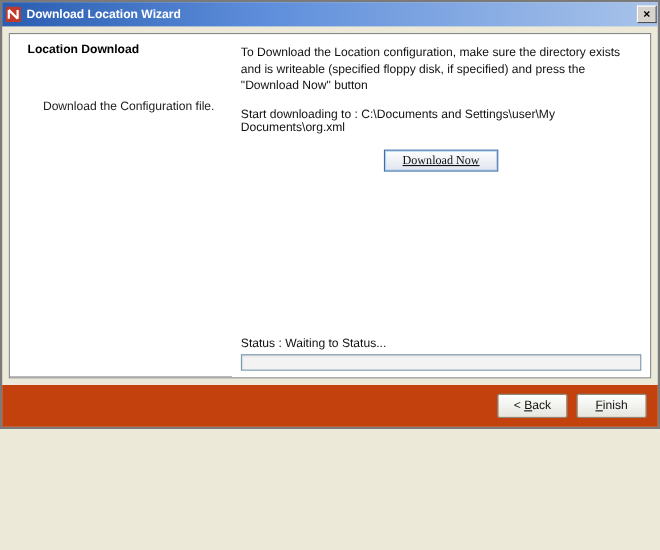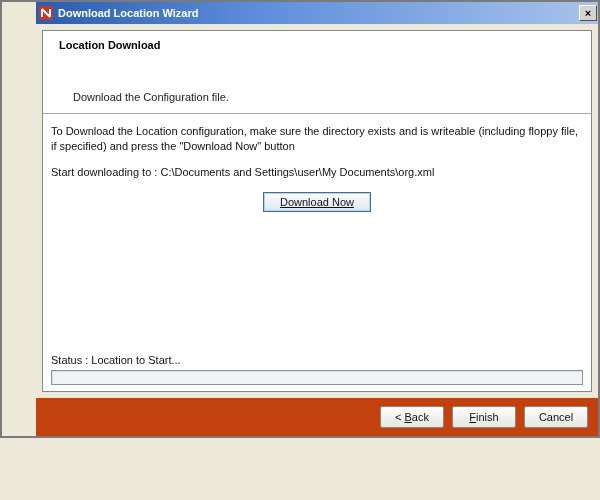--- a/index.html
+++ b/index.html
@@ -5,26 +5,25 @@
   * { box-sizing: border-box; }
   html, body {
     margin: 0; padding: 0;
     width: 600px; height: 500px;
     font-family: Tahoma, Arial, sans-serif;
     font-size: 11px;
     background: #ece9d8;
     overflow: hidden;
   }
   .window {
-    width: 600px; height: 438px;
+    width: 600px; height: 390px;
     border: 2px solid #7a7a7a;
     background: #ece9d8;
     display: flex;
     flex-direction: column;
-    padding-left: 34px;
   }
   .titlebar {
     height: 22px;
     background: linear-gradient(to right, #2a5db0 0%, #5e8edb 40%, #a8c3ea 100%);
     display: flex;
     align-items: center;
     color: #fff;
     font-weight: bold;
     font-size: 11px;
     padding-left: 2px;
@@ -51,21 +50,21 @@
     font-size: 11px;
     line-height: 1;
     cursor: default;
   }
   .inner {
     flex: 1;
     margin: 6px;
     border: 1px solid #888;
     background: #fff;
     display: flex;
-    flex-direction: column;
+    flex-direction: row;
   }
   .header-section {
     padding: 8px 16px 10px 16px;
     border-bottom: 1px solid #aaa;
   }
   .header-title {
     font-weight: bold;
     font-size: 11px;
     margin-bottom: 2px;
   }
@@ -87,20 +86,21 @@
     line-height: 1.35;
     margin-bottom: 12px;
   }
   .download-path {
     color: #111;
     margin-bottom: 14px;
   }
   .download-btn-row {
     text-align: center;
     margin-bottom: 18px;
+    font-family: Liberation Serif, serif;
   }
   .download-btn {
     display: inline-block;
     padding: 3px 16px;
     background: linear-gradient(#fdfdfd, #e0e5ef);
     border: 1px solid #3a6ea5;
     box-shadow: 0 0 0 1px #b8d1f0 inset;
     color: #111;
     font-size: 11px;
     text-decoration: underline;
@@ -159,45 +159,42 @@
   </div>
 
   <div class="inner">
 
     <div class="header-section">
       <div class="header-title">Location Download</div>
       <div class="header-subtitle">Download the Configuration file.</div>
     </div>
 
     <div class="body-section">
-      <div class="instruction">To Download the Location configuration, make sure the directory exists and is writeable (including floppy file, if specified) and press the "Download Now" button</div>
+      <div class="instruction">To Download the Location configuration, make sure the directory exists and is writeable (specified floppy disk, if specified) and press the "Download Now" button</div>
       <div class="download-path">
         <span>Start downloading to : </span><span>C:\Documents and Settings\user\My Documents\org.xml</span>
       </div>
       <div class="download-btn-row">
         <span class="download-btn">
           <span>Download Now</span>
         </span>
       </div>
 
       <div class="spacer"></div>
 
       <div class="status-line">
-        <span>Status : </span><span>Location to Start...</span>
+        <span>Status : </span><span>Waiting to Status...</span>
       </div>
       <div class="progress-bar"></div>
     </div>
 
   </div>
 
   <div class="footer">
     <span class="wiz-btn">
       <span>&lt; <span class="accel">B</span>ack</span>
     </span>
     <span class="wiz-btn">
       <span><span class="accel">F</span>inish</span>
     </span>
-    <span class="wiz-btn">
-      <span>Cancel</span>
-    </span>
   </div>
 
 </div>
 
 </body></html>

